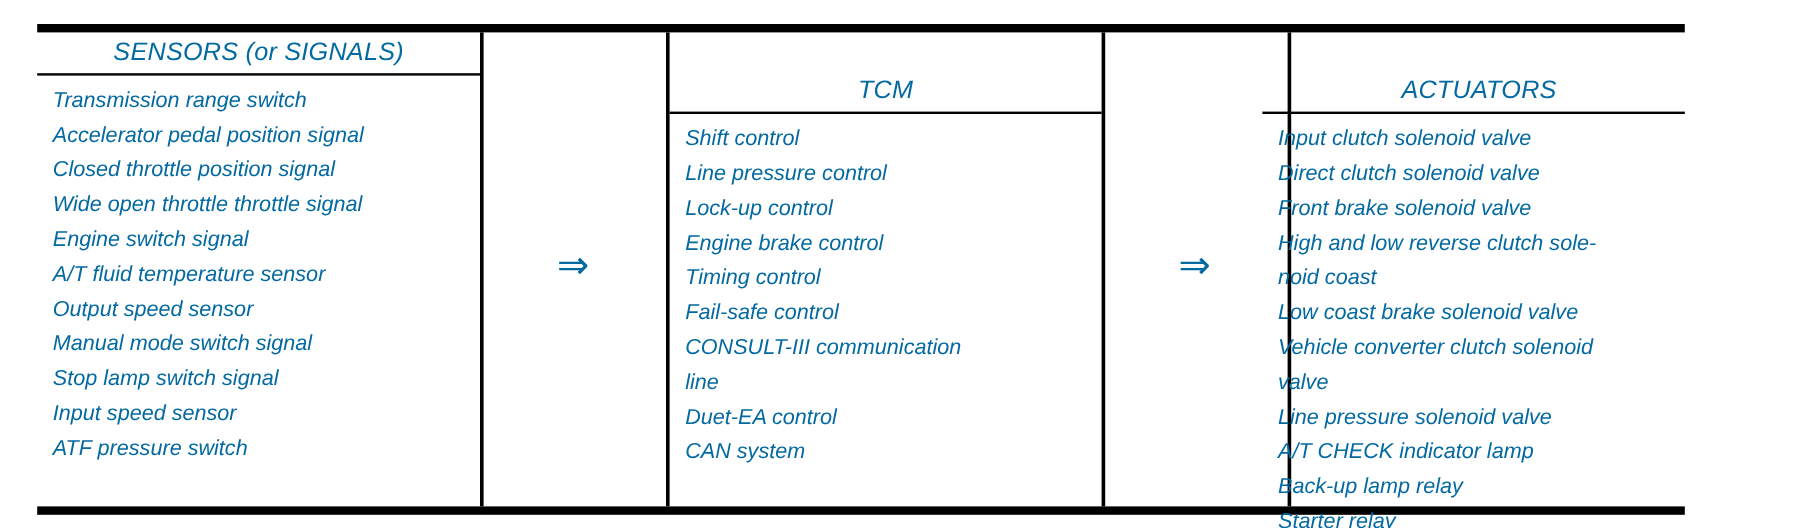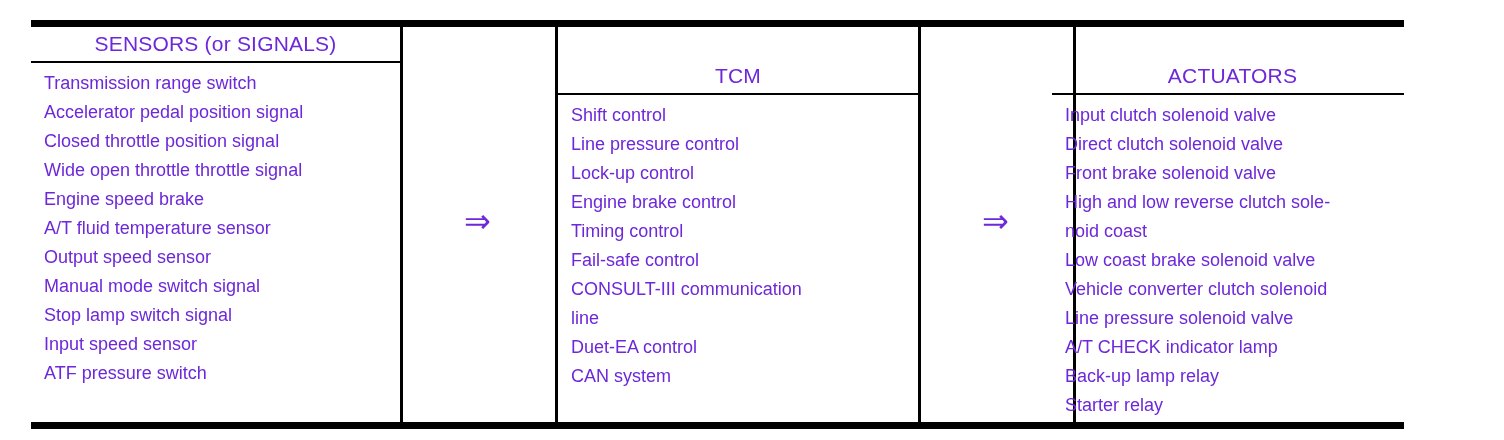--- a/index.html
+++ b/index.html
@@ -6,22 +6,23 @@
     margin: 0;
     padding: 0;
     background: #ffffff;
   }
   .canvas {
     position: relative;
     width: 1404px;
     height: 440px;
     background: #ffffff;
     font-family: "Liberation Sans", "DejaVu Sans", sans-serif;
-    color: #6d28d9;
+    color: #0369a1;
     overflow: hidden;
+    font-style: italic;
   }
   .rule {
     position: absolute;
     left: 31px;
     width: 1406px;
     height: 7px;
     background: #000000;
   }
   .rule.top { top: 20px; }
   .rule.bottom { top: 422px; }
@@ -95,21 +96,21 @@
   <div class="vline v4"></div>
 
   <div class="box box1">
     <div class="box-header">SENSORS (or SIGNALS)</div>
     <div class="box-divider"></div>
     <div class="box-body">
         <div class="line">Transmission range switch</div>
         <div class="line">Accelerator pedal position signal</div>
         <div class="line">Closed throttle position signal</div>
         <div class="line">Wide open throttle throttle signal</div>
-        <div class="line">Engine speed brake</div>
+        <div class="line">Engine switch signal</div>
         <div class="line">A/T fluid temperature sensor</div>
         <div class="line">Output speed sensor</div>
         <div class="line">Manual mode switch signal</div>
         <div class="line">Stop lamp switch signal</div>
         <div class="line">Input speed sensor</div>
         <div class="line">ATF pressure switch</div>
       </div>
   </div>
 
   <div class="arrow a1">⇒</div>
@@ -137,20 +138,21 @@
     <div class="box-header">ACTUATORS</div>
     <div class="box-divider"></div>
     <div class="box-body">
         <div class="line">Input clutch solenoid valve</div>
         <div class="line">Direct clutch solenoid valve</div>
         <div class="line">Front brake solenoid valve</div>
         <div class="line">High and low reverse clutch sole-</div>
         <div class="line">noid coast</div>
         <div class="line">Low coast brake solenoid valve</div>
         <div class="line">Vehicle converter clutch solenoid</div>
+        <div class="line">valve</div>
         <div class="line">Line pressure solenoid valve</div>
         <div class="line">A/T CHECK indicator lamp</div>
         <div class="line">Back-up lamp relay</div>
         <div class="line">Starter relay</div>
       </div>
   </div>
 
 </div>
 
 </body></html>

